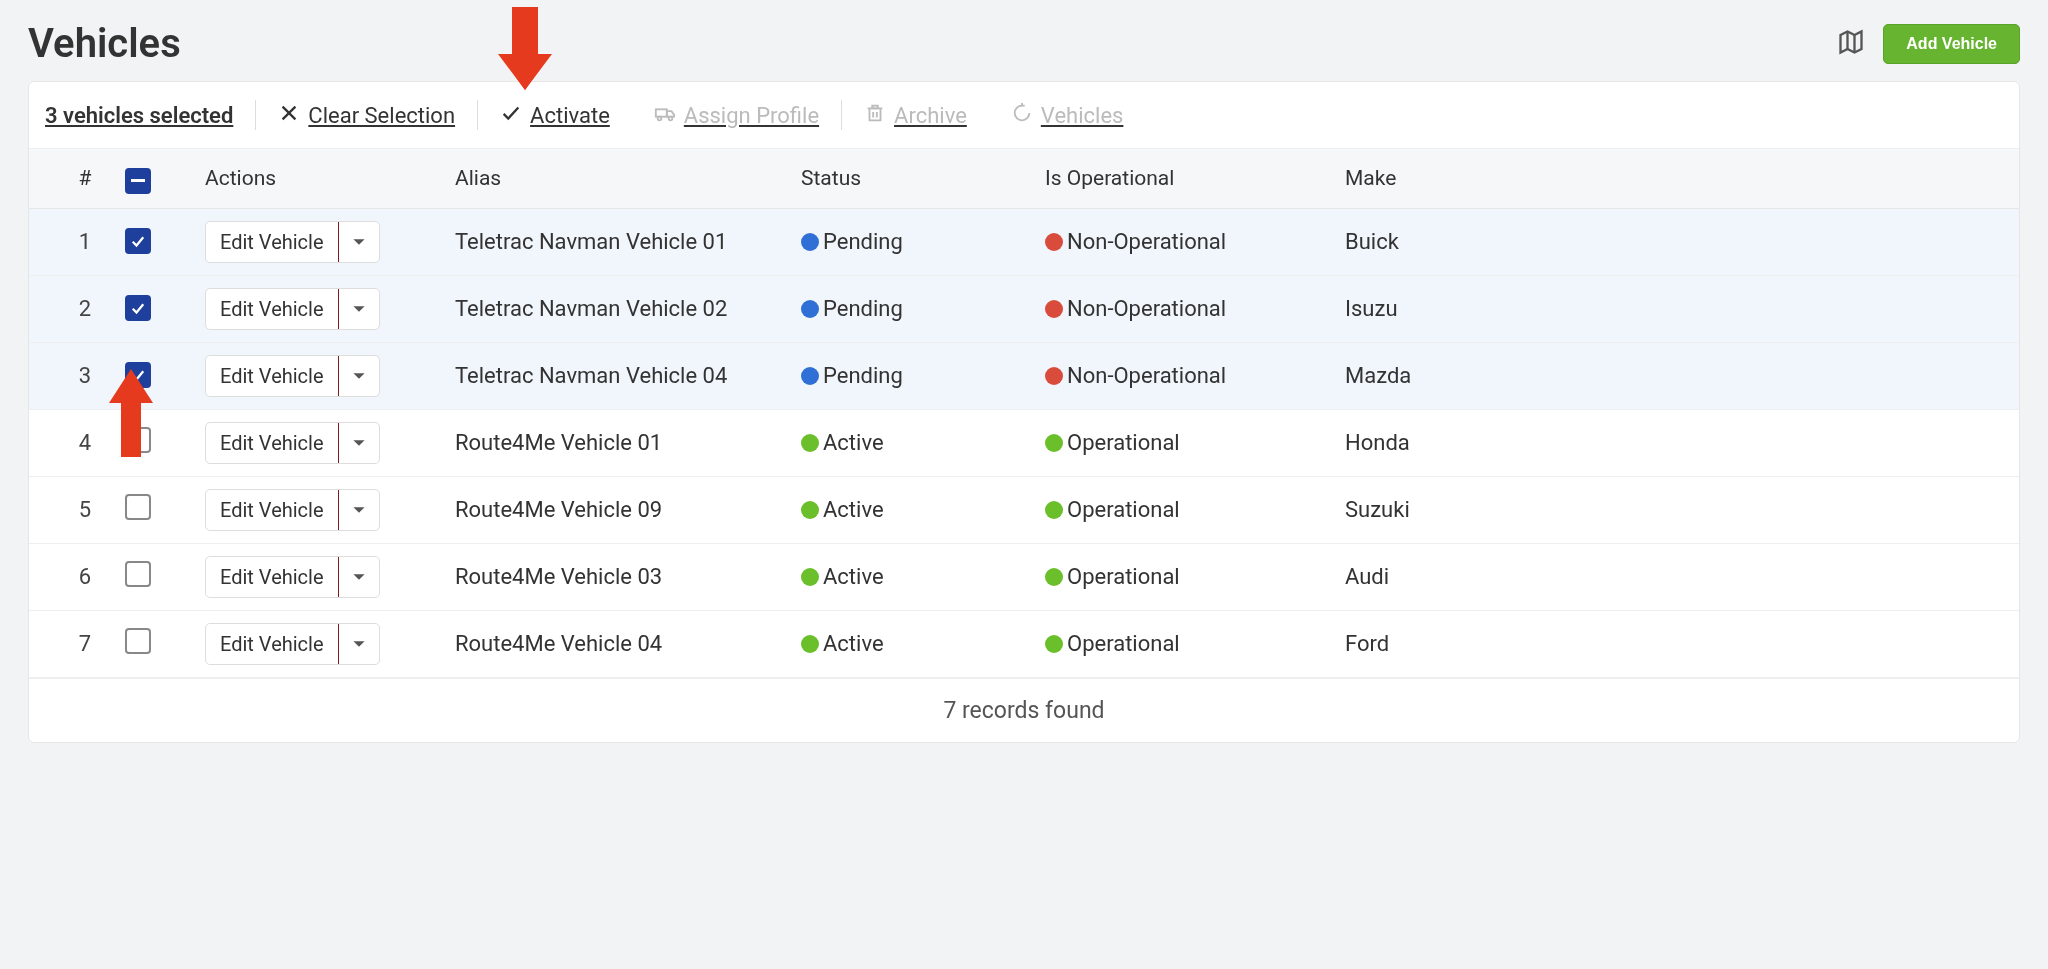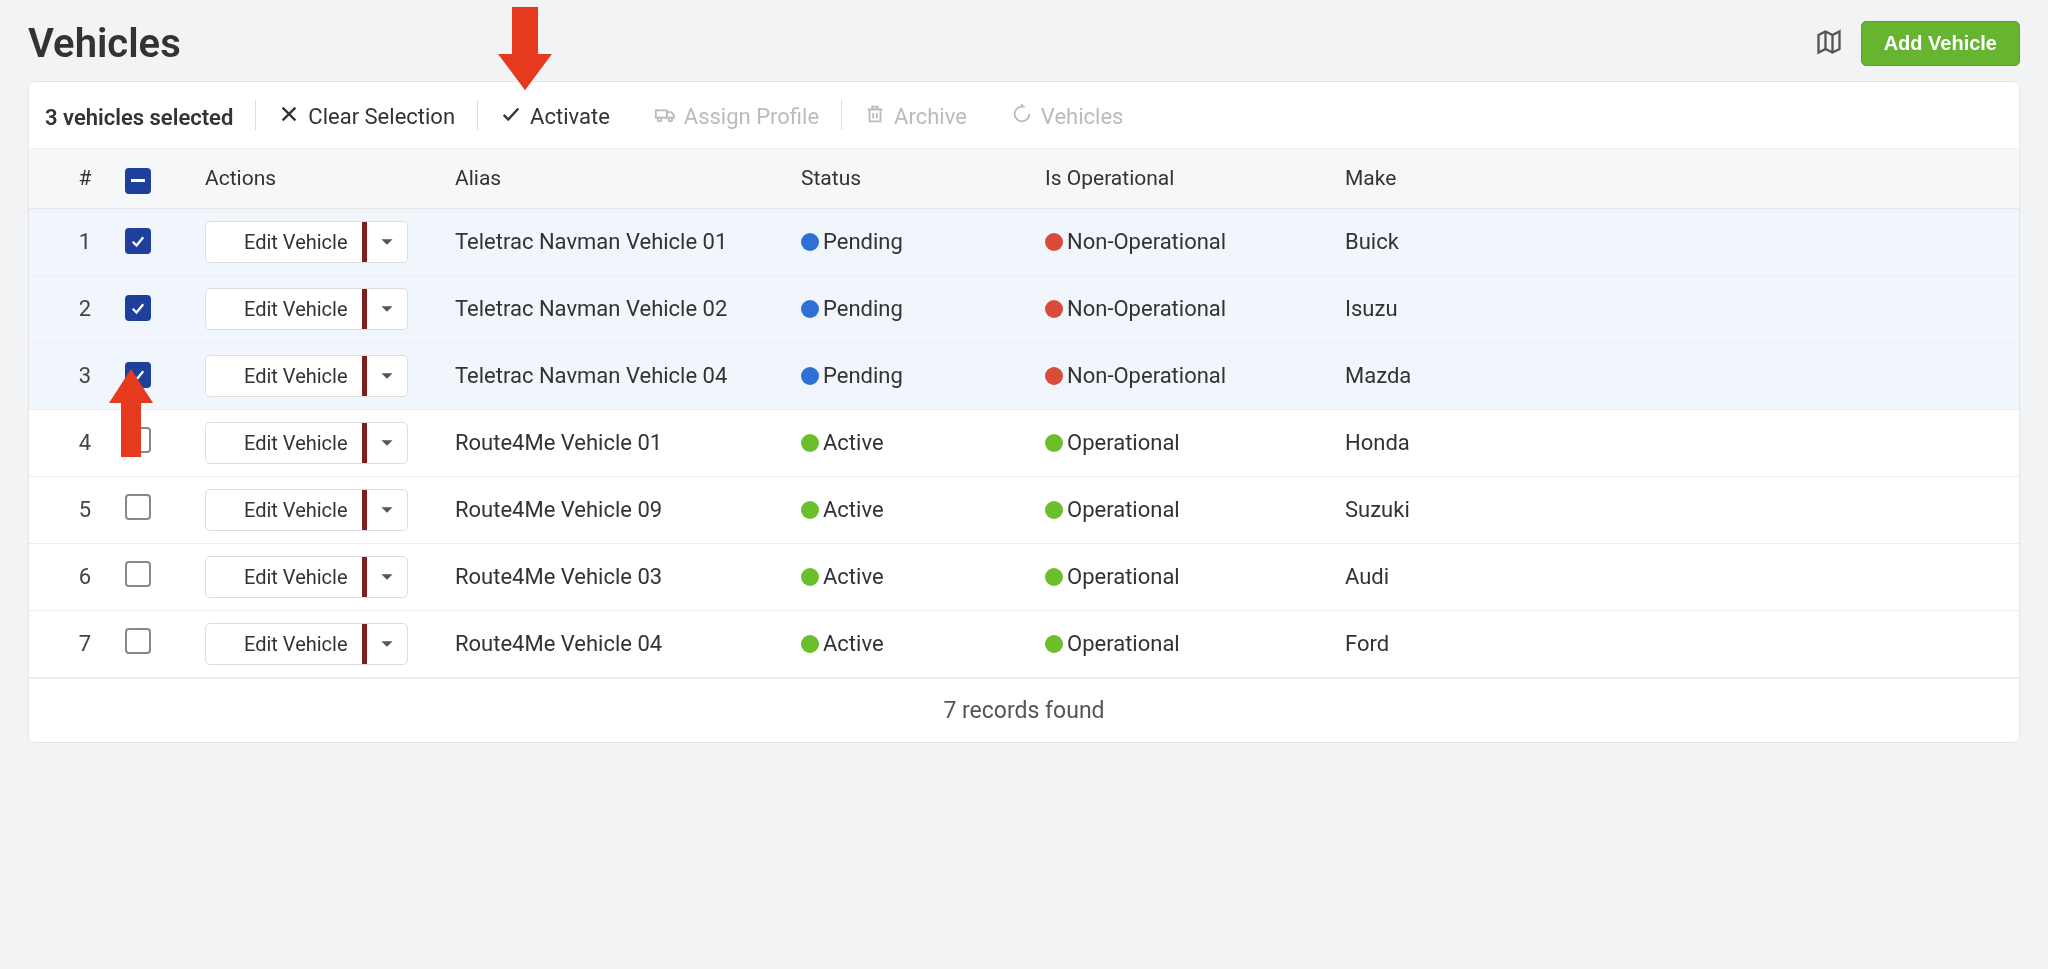--- a/index.html
+++ b/index.html
@@ -6,38 +6,39 @@
   html, body { margin: 0; padding: 0; font-family: -apple-system, BlinkMacSystemFont, "Segoe UI", Roboto, Helvetica, Arial, sans-serif; background: #f2f3f4; color: #333; }
   .page { padding: 20px 28px; }
   .header-row { display: flex; align-items: center; justify-content: space-between; margin-bottom: 14px; }
   .page-title { font-size: 40px; font-weight: 600; color: #333; margin: 0; }
   .header-actions { display: flex; align-items: center; gap: 18px; }
   .map-icon { width: 28px; height: 28px; color: #555; }
   .btn-primary {
     background: #66b42f;
     border: 1px solid #5aa329;
     color: #fff;
-    font-size: 20px;
+    font-size: 16px;
     font-weight: 600;
     padding: 10px 22px;
     border-radius: 5px;
     cursor: pointer;
   }
   .card {
     background: #fff;
     border: 1px solid #e6e6e6;
     border-radius: 6px;
     overflow: hidden;
   }
   .toolbar {
     display: flex;
-    align-items: flex-end;
+    align-items: center;
     padding: 18px 16px;
     gap: 0;
     border-bottom: 1px solid #eee;
+    text-decoration: underline;
   }
   .toolbar-item {
     display: flex;
     align-items: center;
     gap: 8px;
     font-size: 22px;
     color: #333;
     cursor: pointer;
     padding: 0 22px;
   }
@@ -86,22 +87,21 @@
     border: 1px solid #ddd;
     border-radius: 5px;
     overflow: hidden;
     background: #fff;
   }
   .split-btn .main {
     padding: 8px 14px;
     font-size: 20px;
     color: #333;
     cursor: pointer;
-    border-right: 5px solid #7f1d1d;
-    margin-left: 24px;
+    border-right: 1px solid #7f1d1d;
   }
   .split-btn .caret {
     width: 40px;
     display: flex;
     align-items: center;
     justify-content: center;
     cursor: pointer;
   }
   .split-btn .caret svg { width: 14px; height: 14px; fill: #555; }
   .status-cell, .op-cell { display: flex; align-items: center; gap: 4px; }

